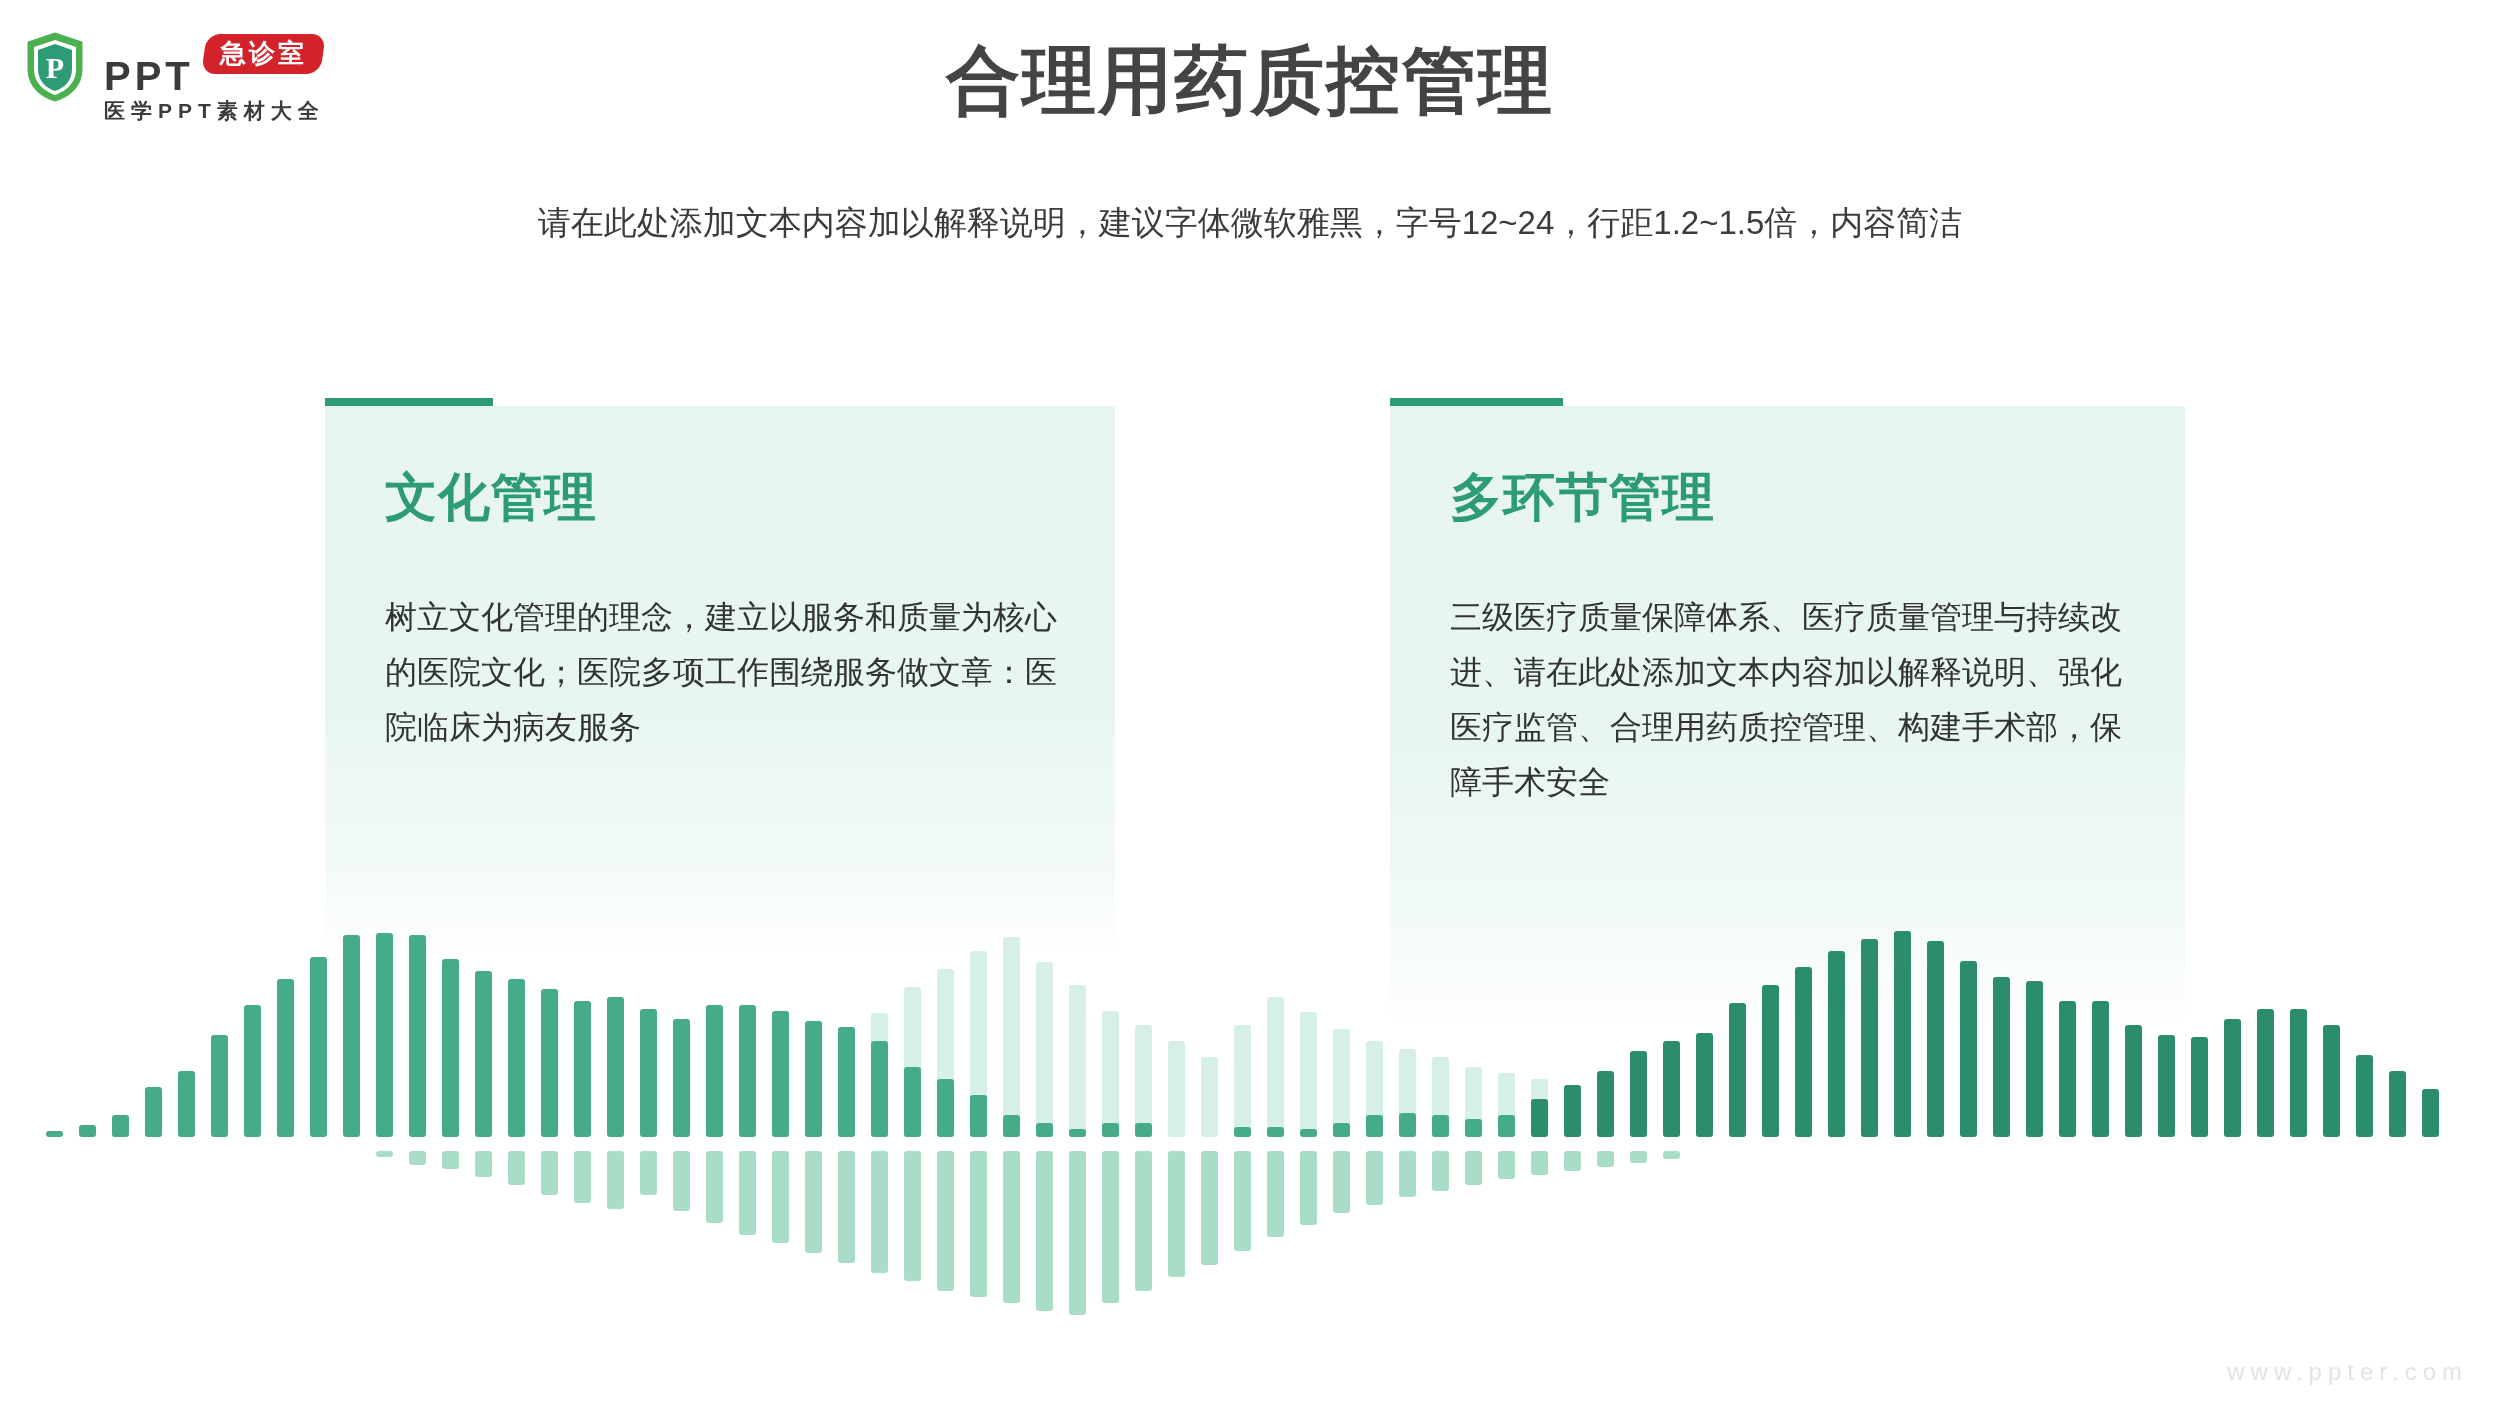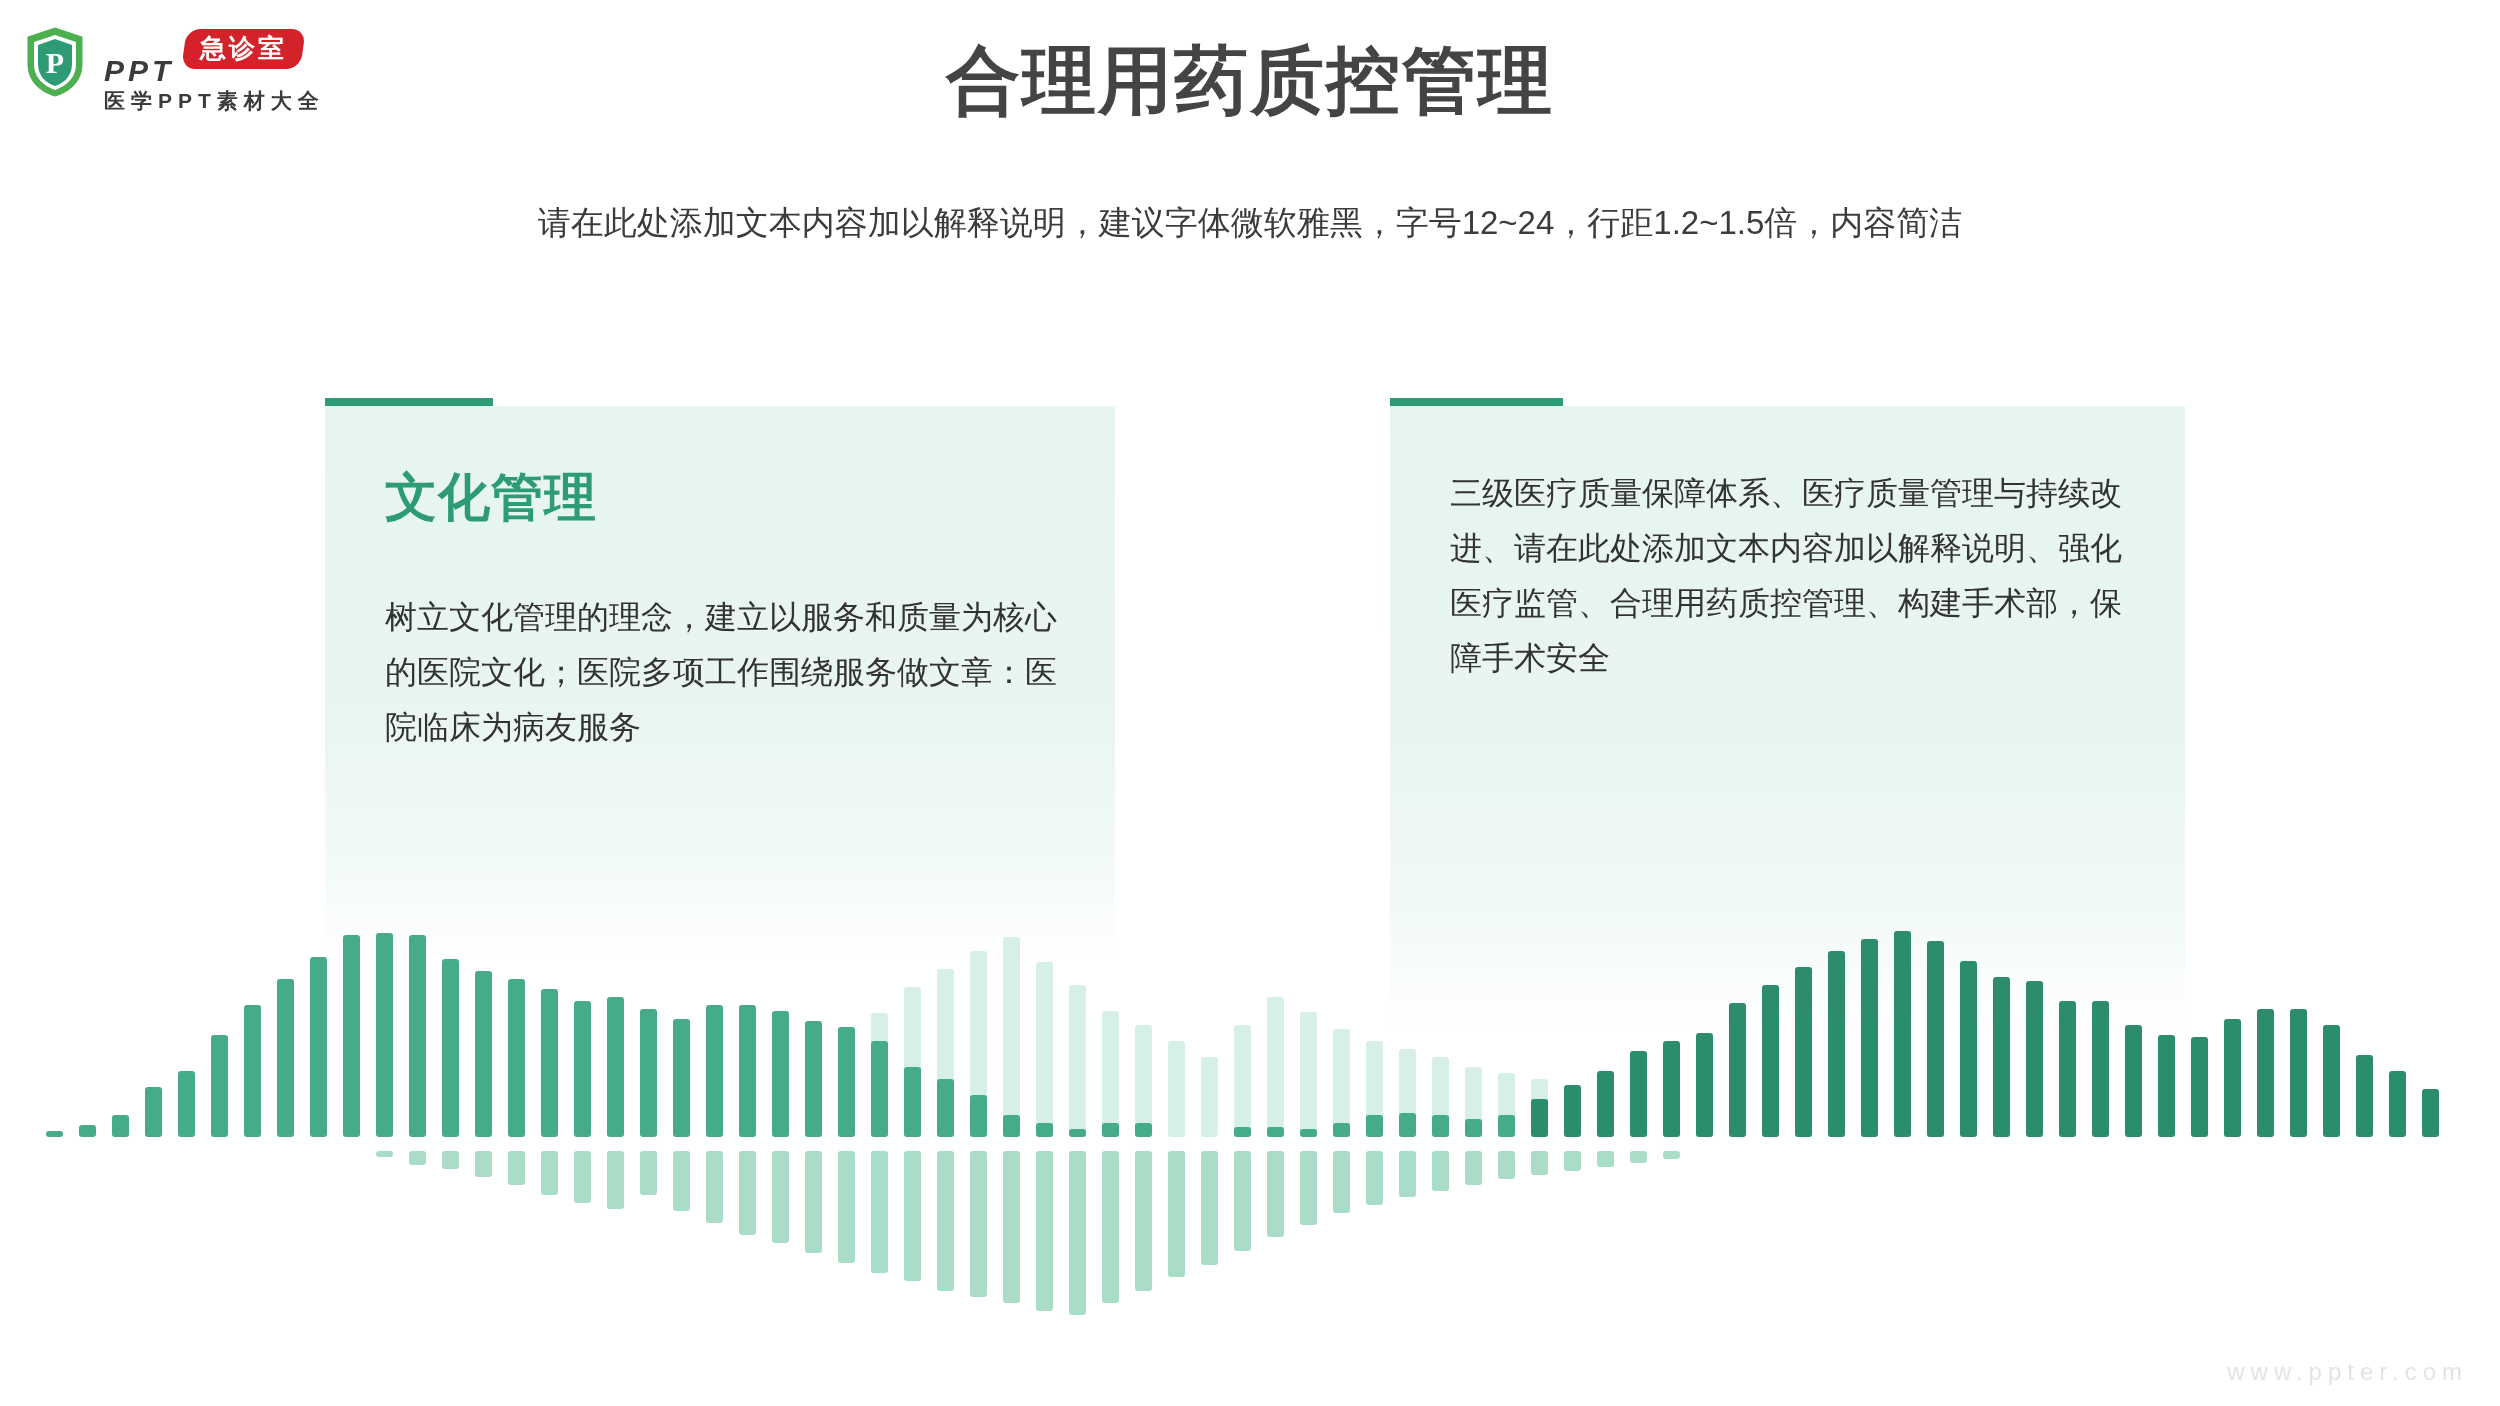--- a/index.html
+++ b/index.html
@@ -36,23 +36,22 @@
     display: flex;
     flex-direction: column;
     gap: 4px;
   }
   .logo-row1 {
     display: flex;
     align-items: center;
     gap: 10px;
   }
   .logo-ppt {
-    font-size: 30px;
+    font-size: 40px;
     font-weight: bold;
-    font-style: italic;
     letter-spacing: 4px;
     color: #3b3b3b;
     line-height: 1;
     margin-top: 44px;
   }
   .logo-badge {
     background: #d3222a;
     color: #ffffff;
     font-size: 26px;
     font-weight: bold;
@@ -211,20 +210,21 @@
     <div class="card-inner">
       <div class="card-heading">文化管理</div>
       <div class="card-body">树立文化管理的理念，建立以服务和质量为核心的医院文化；医院多项工作围绕服务做文章：医院临床为病友服务</div>
     </div>
   </div>
 
   <div class="card" id="card-right">
     <div class="card-panel"></div>
     <div class="card-accent"></div>
     <div class="card-inner">
+      <div class="card-heading">多环节管理</div>
       <div class="card-body">三级医疗质量保障体系、医疗质量管理与持续改进、请在此处添加文本内容加以解释说明、强化医疗监管、合理用药质控管理、构建手术部，保障手术安全</div>
     </div>
   </div>
 
   <div id="waveform">
       <div class="wf-col" style="left: 46px; top: 0px; height: 450px;">
         <div class="wf-bar wf-up-solid" style="height: 6px; top: 211px; background: rgb(69, 171, 139);"></div>
       </div>
       <div class="wf-col" style="left: 79px; top: 0px; height: 450px;">
         <div class="wf-bar wf-up-solid" style="height: 12px; top: 205px; background: rgb(69, 171, 139);"></div>

